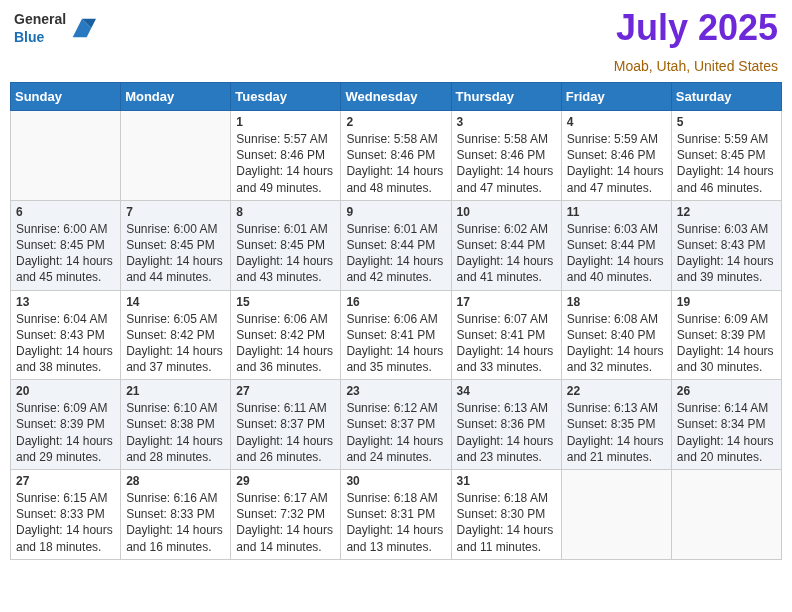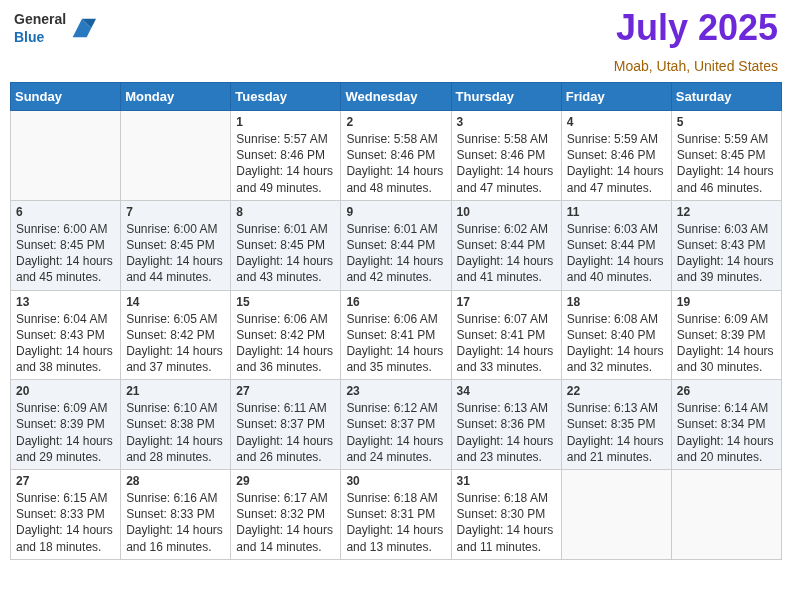--- a/index.html
+++ b/index.html
@@ -300,21 +300,21 @@
         </td>
         <td>
           <span class="day-number">28</span>
           <div class="day-info">Sunrise: 6:16 AM
 Sunset: 8:33 PM
 Daylight: 14 hours and 16 minutes.</div>
         </td>
         <td>
           <span class="day-number">29</span>
           <div class="day-info">Sunrise: 6:17 AM
-Sunset: 8:32 PM
+Sunset: 7:32 PM
 Daylight: 14 hours and 14 minutes.</div>
         </td>
         <td>
           <span class="day-number">30</span>
           <div class="day-info">Sunrise: 6:18 AM
 Sunset: 8:31 PM
 Daylight: 14 hours and 13 minutes.</div>
         </td>
         <td>
           <span class="day-number">31</span>

